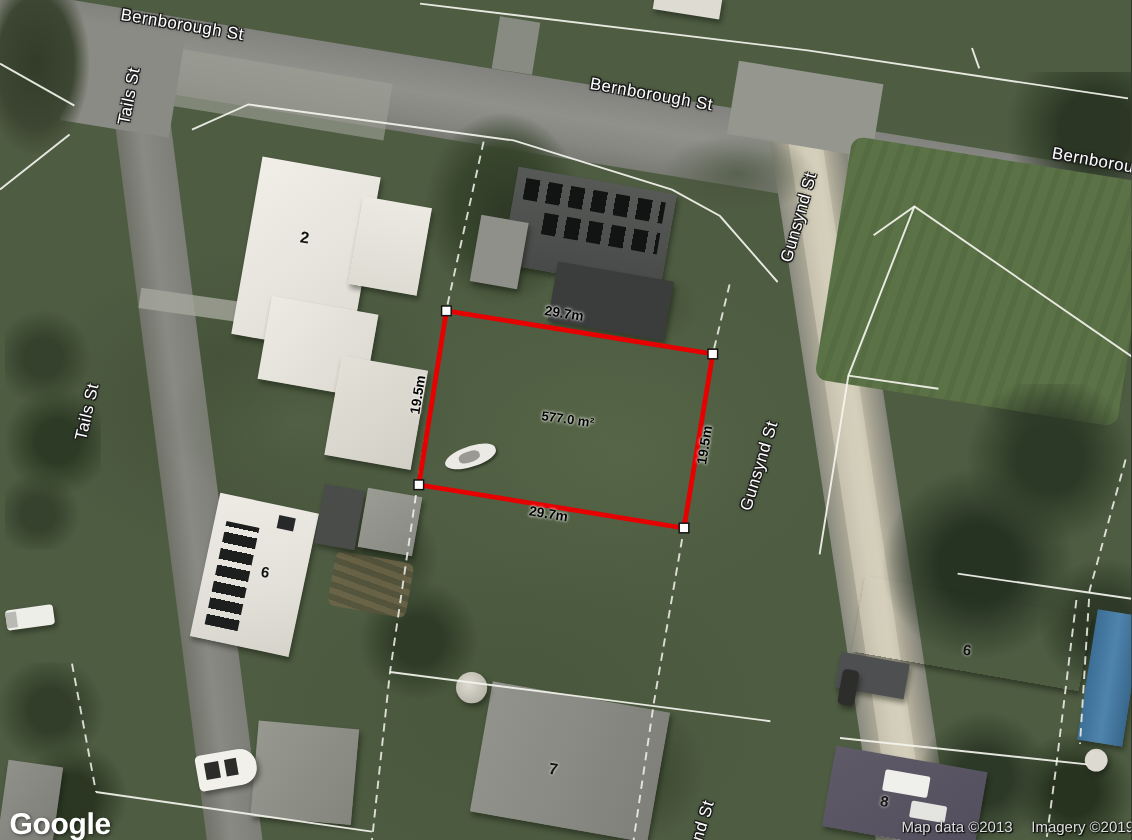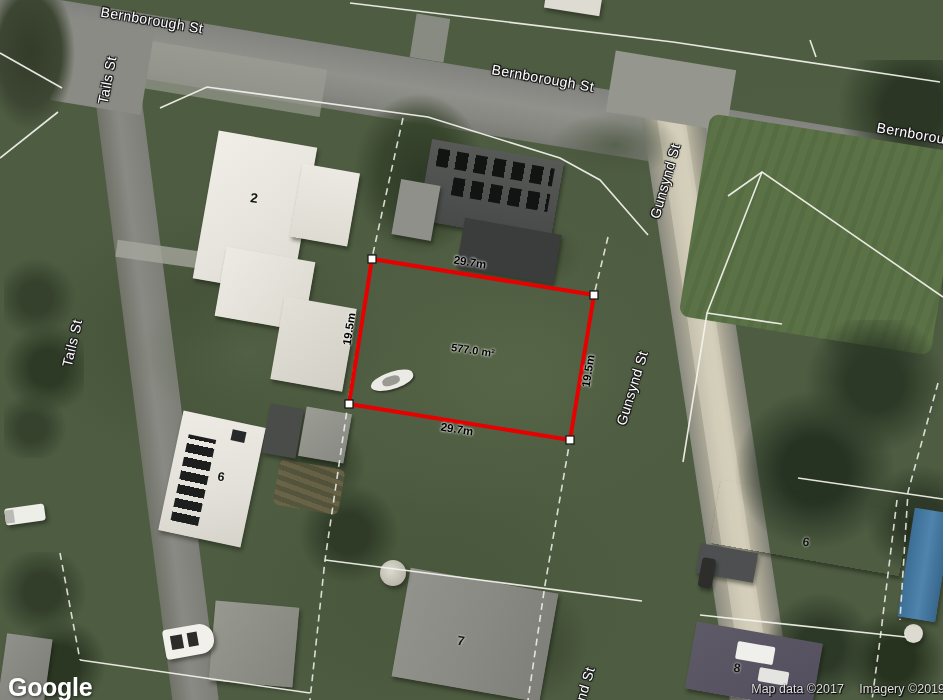--- a/index.html
+++ b/index.html
@@ -219,17 +219,17 @@
   <div class="lbl-road ctr" style="left:579px;top:704px;transform:translate(-50%,-50%) rotate(-73deg);">Gunsynd St</div>
 
   <div class="lbl-num ctr" style="left:254px;top:198px;transform:translate(-50%,-50%) rotate(8deg);font-size:13.5px;">2</div>
   <div class="lbl-num ctr" style="left:221px;top:477px;transform:translate(-50%,-50%) rotate(10deg);">6</div>
   <div class="lbl-num ctr" style="left:806px;top:542px;transform:translate(-50%,-50%) rotate(9deg);">6</div>
   <div class="lbl-num ctr" style="left:461px;top:641px;transform:translate(-50%,-50%) rotate(9deg);font-size:13.5px;">7</div>
   <div class="lbl-num ctr" style="left:737px;top:668px;transform:translate(-50%,-50%) rotate(9deg);">8</div>
 
   <div id="google-logo">Google</div>
   <div id="attrib">
-    <span style="margin-left:0;">Map data ©2017</span>
+    <span style="margin-left:0;">Map data ©2013</span>
     <span>Imagery ©2019</span>
   </div>
 
 </div>
 
 </body></html>

